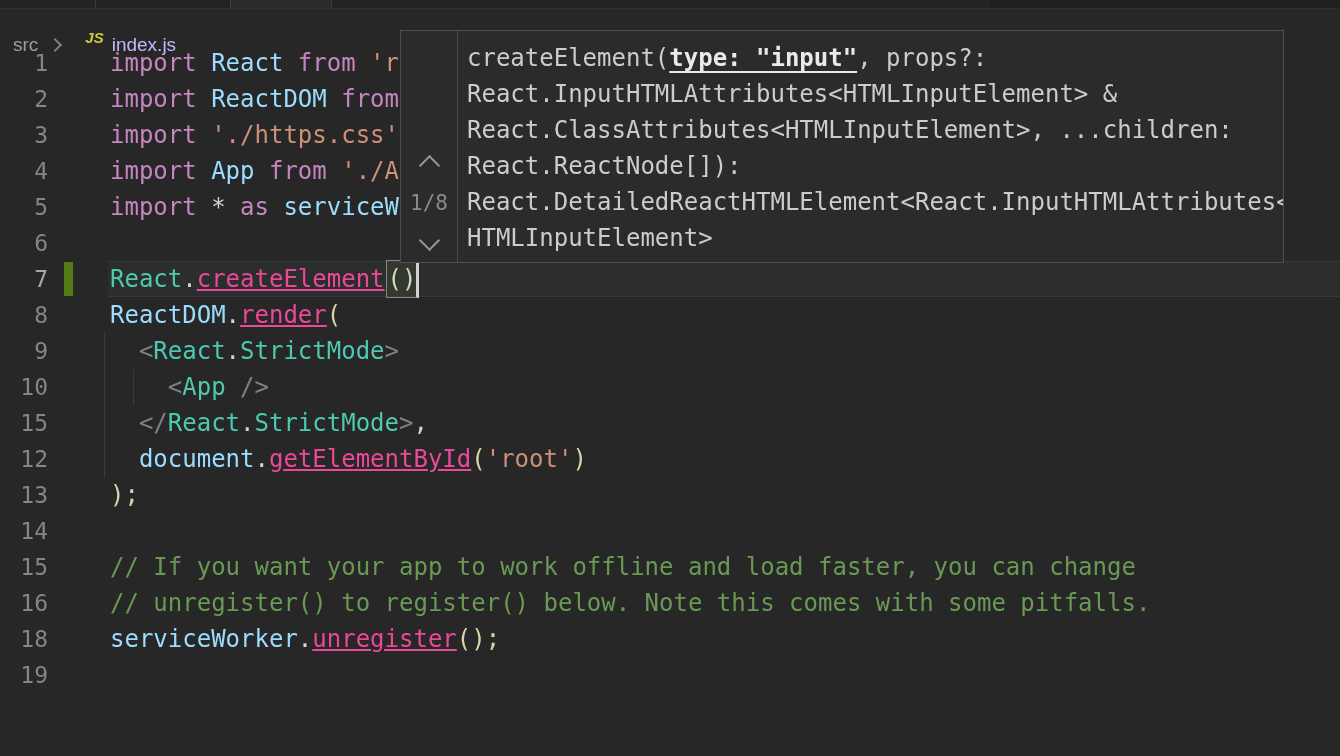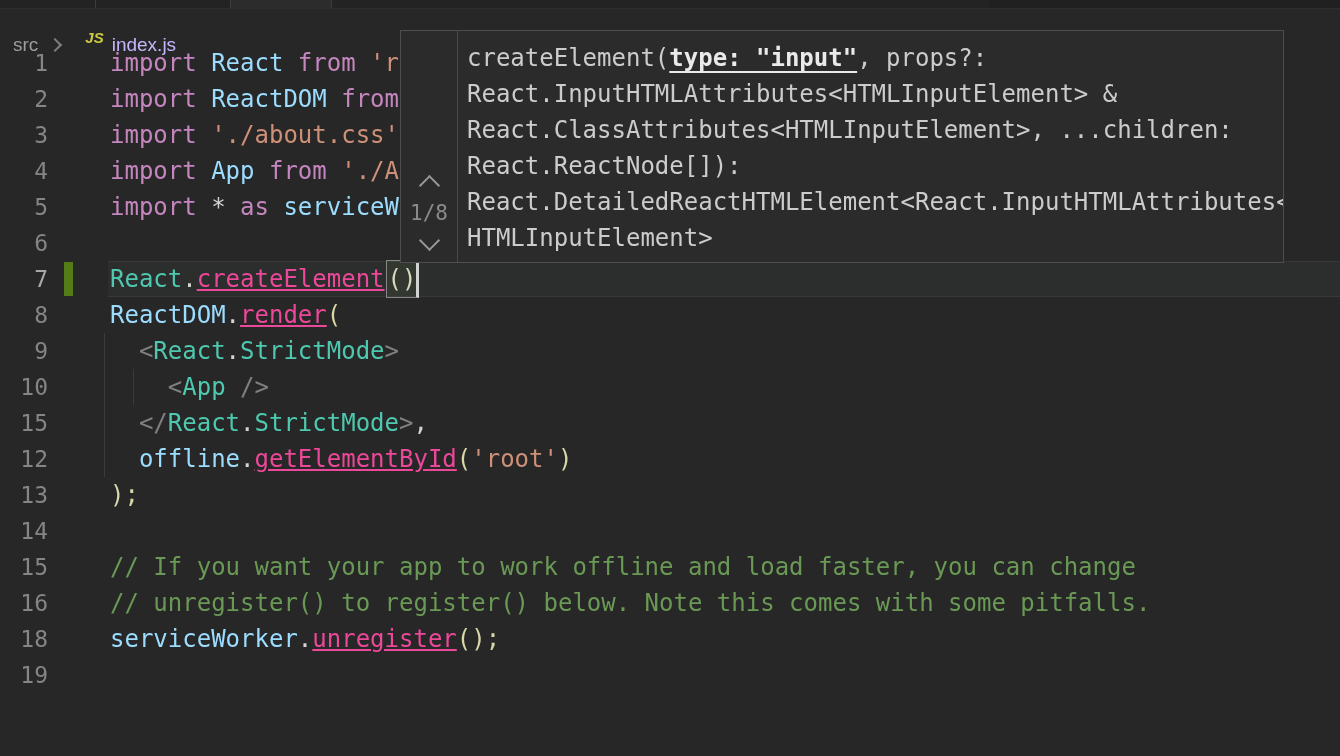--- a/index.html
+++ b/index.html
@@ -50,21 +50,21 @@
   .tok-lnk{color:#6A9955;text-decoration:underline;text-underline-offset:5px;cursor:pointer;}
   .tok-box{color:#d8d8c0;border:1px solid #868686;border-right:3px solid #d2d2d2;
     background:rgba(110,160,80,0.10);padding:4px 0 4px 1px;margin-left:1px;}
 
   
   #hint{
     position:absolute;left:400px;top:30px;width:884px;height:233px;box-sizing:border-box;
     background:#2b2b2c;border:1px solid #4e4e4e;display:flex;z-index:10;
   }
   .pager{width:57px;border-right:1px solid #4a4a4b;display:flex;flex-direction:column;
-    justify-content:flex-end;align-items:center;padding-bottom:14px;gap:9px;box-sizing:border-box;flex:none;}
+    justify-content:flex-end;align-items:center;padding-bottom:14px;gap:19px;box-sizing:border-box;flex:none;}
   .chev{width:13px;height:13px;border-left:2px solid #979797;border-top:2px solid #979797;cursor:pointer;}
   .chev.up{transform:rotate(45deg);}
   .chev.down{transform:rotate(225deg);}
   .pager-label{color:#8a8a8a;font-size:21px;line-height:22px;}
   .hint-body{flex:1;padding:9px 0 0 9px;overflow:hidden;}
   .hint-line{height:36px;line-height:36px;font-size:24px;color:#cccccc;white-space:pre;}
   .hint-em{font-weight:bold;color:#eaeaea;text-decoration:underline;
     text-decoration-thickness:2px;text-underline-offset:5px;}
 </style>
 </head>
@@ -82,30 +82,30 @@
 <div class="breadcrumb">
   <span>src</span>
   <span class="crumb-chevron"></span>
   <span class="js-icon">JS</span>
   <span class="crumb-file">index.js</span>
 </div>
 
 <div id="code-lines">
     <div class="line"><div class="num">1</div><div class="codecell"><span class="tok-kw">import </span><span class="tok-id">React </span><span class="tok-kw">from </span><span class="tok-str">'r</span></div></div>
     <div class="line"><div class="num">2</div><div class="codecell"><span class="tok-kw">import </span><span class="tok-id">ReactDOM </span><span class="tok-kw">from</span></div></div>
-    <div class="line"><div class="num">3</div><div class="codecell"><span class="tok-kw">import </span><span class="tok-str">'./about.css'</span></div></div>
+    <div class="line"><div class="num">3</div><div class="codecell"><span class="tok-kw">import </span><span class="tok-str">'./https.css'</span></div></div>
     <div class="line"><div class="num">4</div><div class="codecell"><span class="tok-kw">import </span><span class="tok-id">App </span><span class="tok-kw">from </span><span class="tok-str">'./A</span></div></div>
     <div class="line"><div class="num">5</div><div class="codecell"><span class="tok-kw">import </span><span class="tok-pun">* </span><span class="tok-kw">as </span><span class="tok-id">serviceW</span></div></div>
     <div class="line"><div class="num">6</div><div class="codecell"></div></div>
     <div class="line current"><div class="num">7</div><div class="gbar"></div><div class="codecell"><span class="tok-cls">React</span><span class="tok-pun">.</span><span class="tok-fn">createElement</span><span class="tok-box">()</span></div></div>
     <div class="line"><div class="num">8</div><div class="codecell"><span class="tok-id">ReactDOM</span><span class="tok-pun">.</span><span class="tok-fn">render</span><span class="tok-brk">(</span></div></div>
     <div class="line"><div class="num">9</div><div class="guide" style="left: 104px;"></div><div class="codecell"><span class="tok-pln">  </span><span class="tok-dim">&lt;</span><span class="tok-cls">React</span><span class="tok-pun">.</span><span class="tok-cls">StrictMode</span><span class="tok-dim">&gt;</span></div></div>
     <div class="line"><div class="num">10</div><div class="guide" style="left: 104px;"></div><div class="guide" style="left: 133px;"></div><div class="codecell"><span class="tok-pln">    </span><span class="tok-dim">&lt;</span><span class="tok-cls">App</span><span class="tok-dim"> /&gt;</span></div></div>
     <div class="line"><div class="num">15</div><div class="guide" style="left: 104px;"></div><div class="codecell"><span class="tok-pln">  </span><span class="tok-dim">&lt;/</span><span class="tok-cls">React</span><span class="tok-pun">.</span><span class="tok-cls">StrictMode</span><span class="tok-dim">&gt;</span><span class="tok-pun">,</span></div></div>
-    <div class="line"><div class="num">12</div><div class="guide" style="left: 104px;"></div><div class="codecell"><span class="tok-pln">  </span><span class="tok-id">offline</span><span class="tok-pun">.</span><span class="tok-fn">getElementById</span><span class="tok-brk">(</span><span class="tok-str">'root'</span><span class="tok-brk">)</span></div></div>
+    <div class="line"><div class="num">12</div><div class="guide" style="left: 104px;"></div><div class="codecell"><span class="tok-pln">  </span><span class="tok-id">document</span><span class="tok-pun">.</span><span class="tok-fn">getElementById</span><span class="tok-brk">(</span><span class="tok-str">'root'</span><span class="tok-brk">)</span></div></div>
     <div class="line"><div class="num">13</div><div class="codecell"><span class="tok-brk">);</span></div></div>
     <div class="line"><div class="num">14</div><div class="codecell"></div></div>
     <div class="line"><div class="num">15</div><div class="codecell"><span class="tok-cmt">// If you want your app to work offline and load faster, you can change</span></div></div>
     <div class="line"><div class="num">16</div><div class="codecell"><span class="tok-cmt">// unregister() to register() below. Note this comes with some pitfalls.</span></div></div>
     <div class="line"><div class="num">18</div><div class="codecell"><span class="tok-id">serviceWorker</span><span class="tok-pun">.</span><span class="tok-fn">unregister</span><span class="tok-brk">();</span></div></div>
     <div class="line"><div class="num">19</div><div class="codecell"></div></div>
   </div>
 
 <div id="hint">
   <div class="pager">

